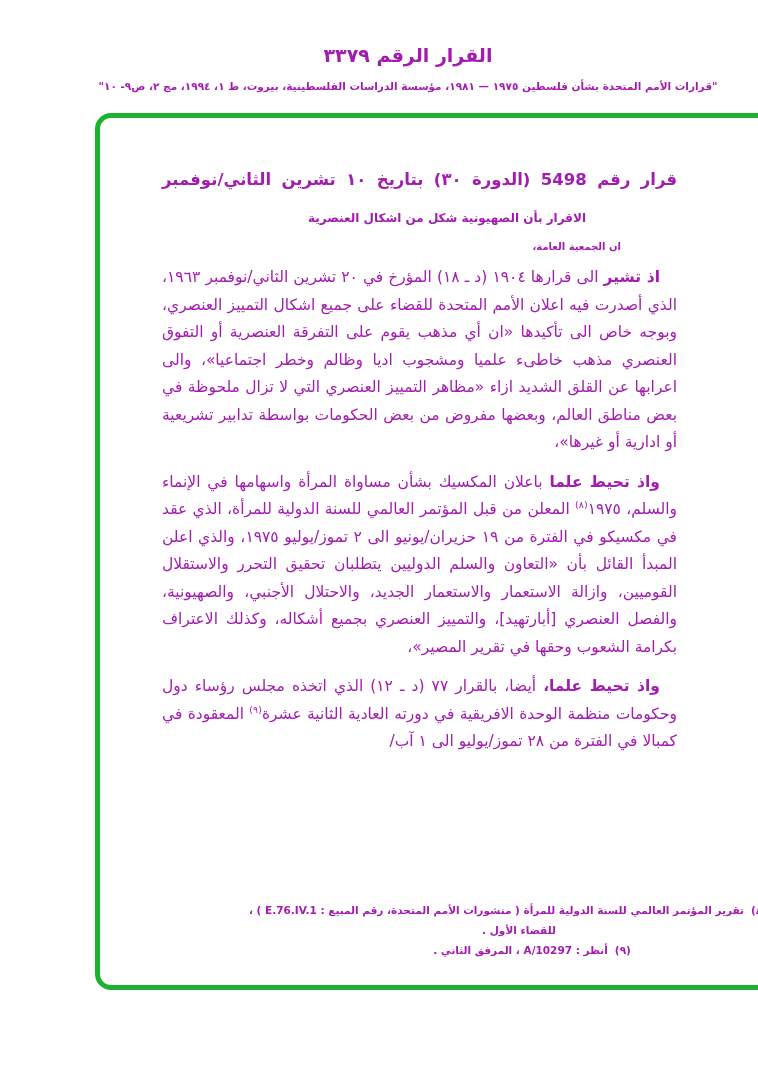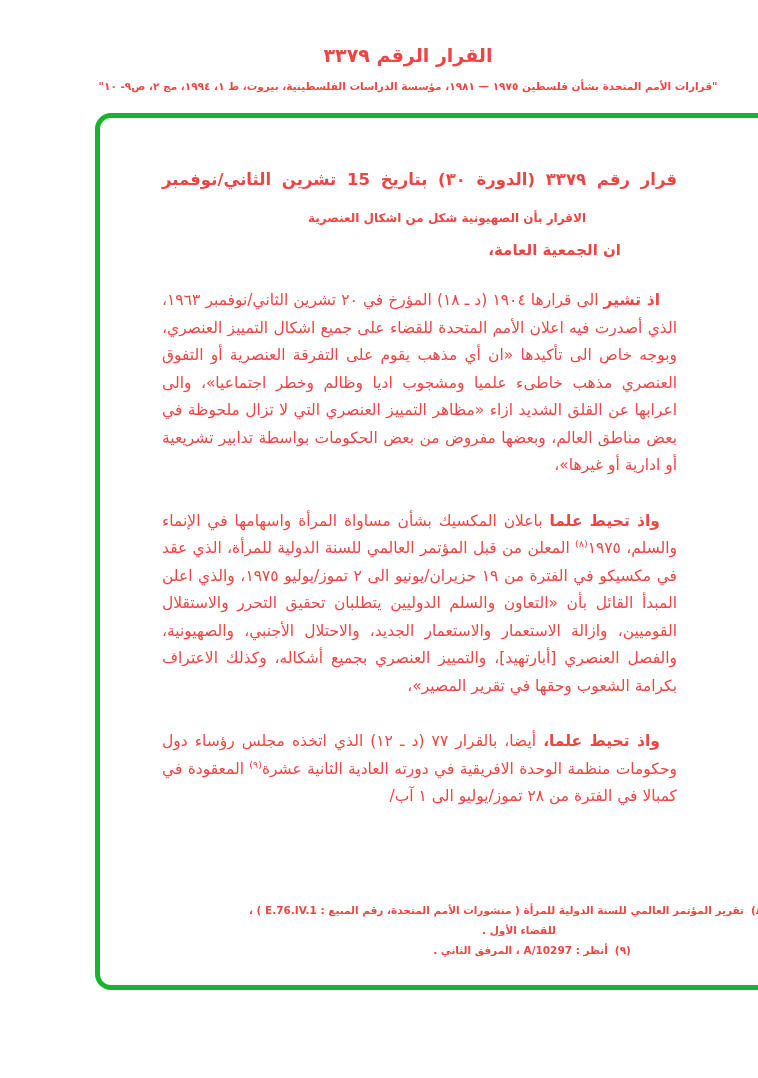--- a/index.html
+++ b/index.html
@@ -6,21 +6,21 @@
     margin: 0;
     padding: 0;
     background: #ffffff;
   }
   .page {
     position: relative;
     width: 660px;
     height: 1078px;
     background: #ffffff;
     font-family: "DejaVu Sans", sans-serif;
-    color: #ef4444;
+    color: #a21caf;
     direction: rtl;
     overflow: hidden;
     padding-left: 40px;
   }
   .header-title {
     position: absolute;
     top: 44px;
     left: 0;
     right: 0;
     text-align: center;
@@ -71,26 +71,26 @@
   .subject-heading {
     margin-top: 15px;
     font-weight: bold;
     font-size: 12px;
     text-align: center;
     padding-left: 55px;
   }
   .assembly-opening {
     margin-top: 16px;
     font-weight: bold;
-    font-size: 15px;
+    font-size: 10px;
     text-align: right;
     padding-right: 56px;
   }
   .para {
-    margin-top: 28px;
+    margin-top: 12px;
     font-size: 15.5px;
     line-height: 27.5px;
     text-align: justify;
     text-indent: 17px;
   }
   .para .lead {
     font-weight: bold;
   }
   .fref {
     font-size: 9.5px;
@@ -124,21 +124,21 @@
 <div class="page">
 
   <div class="header-title">القرار الرقم ٣٣٧٩</div>
 
   <div class="source-citation">"قرارات الأمم المتحدة بشأن فلسطين ١٩٧٥ — ١٩٨١، مؤسسة الدراسات الفلسطينية، بيروت، ط ١، ١٩٩٤، مج ٢، ص٩- ١٠"</div>
 
   <div class="doc-frame" style="border-color: rgb(28, 178, 48);">
     <div class="doc-content">
 
       <div class="res-heading">
-        <div class="res-line1">قرار رقم ٣٣٧٩ (الدورة ٣٠) بتاريخ 15 تشرين الثاني/نوفمبر</div>
+        <div class="res-line1">قرار رقم 5498 (الدورة ٣٠) بتاريخ ١٠ تشرين الثاني/نوفمبر</div>
       </div>
 
       <div class="subject-heading">الاقرار بأن الصهيونية شكل من اشكال العنصرية</div>
 
       <div class="assembly-opening">ان الجمعية العامة،</div>
 
       <div class="para">
         <span class="lead">اذ تشير</span><span> الى قرارها ١٩٠٤ (د ـ ١٨) المؤرخ في ٢٠ تشرين الثاني/نوفمبر ١٩٦٣، الذي أصدرت فيه اعلان الأمم المتحدة للقضاء على جميع اشكال التمييز العنصري، وبوجه خاص الى تأكيدها «ان أي مذهب يقوم على التفرقة العنصرية أو التفوق العنصري مذهب خاطىء علميا ومشجوب اديا وظالم وخطر اجتماعيا»، والى اعرابها عن القلق الشديد ازاء «مظاهر التمييز العنصري التي لا تزال ملحوظة في بعض مناطق العالم، وبعضها مفروض من بعض الحكومات بواسطة تدابير تشريعية أو ادارية أو غيرها»،</span>
       </div>
 

